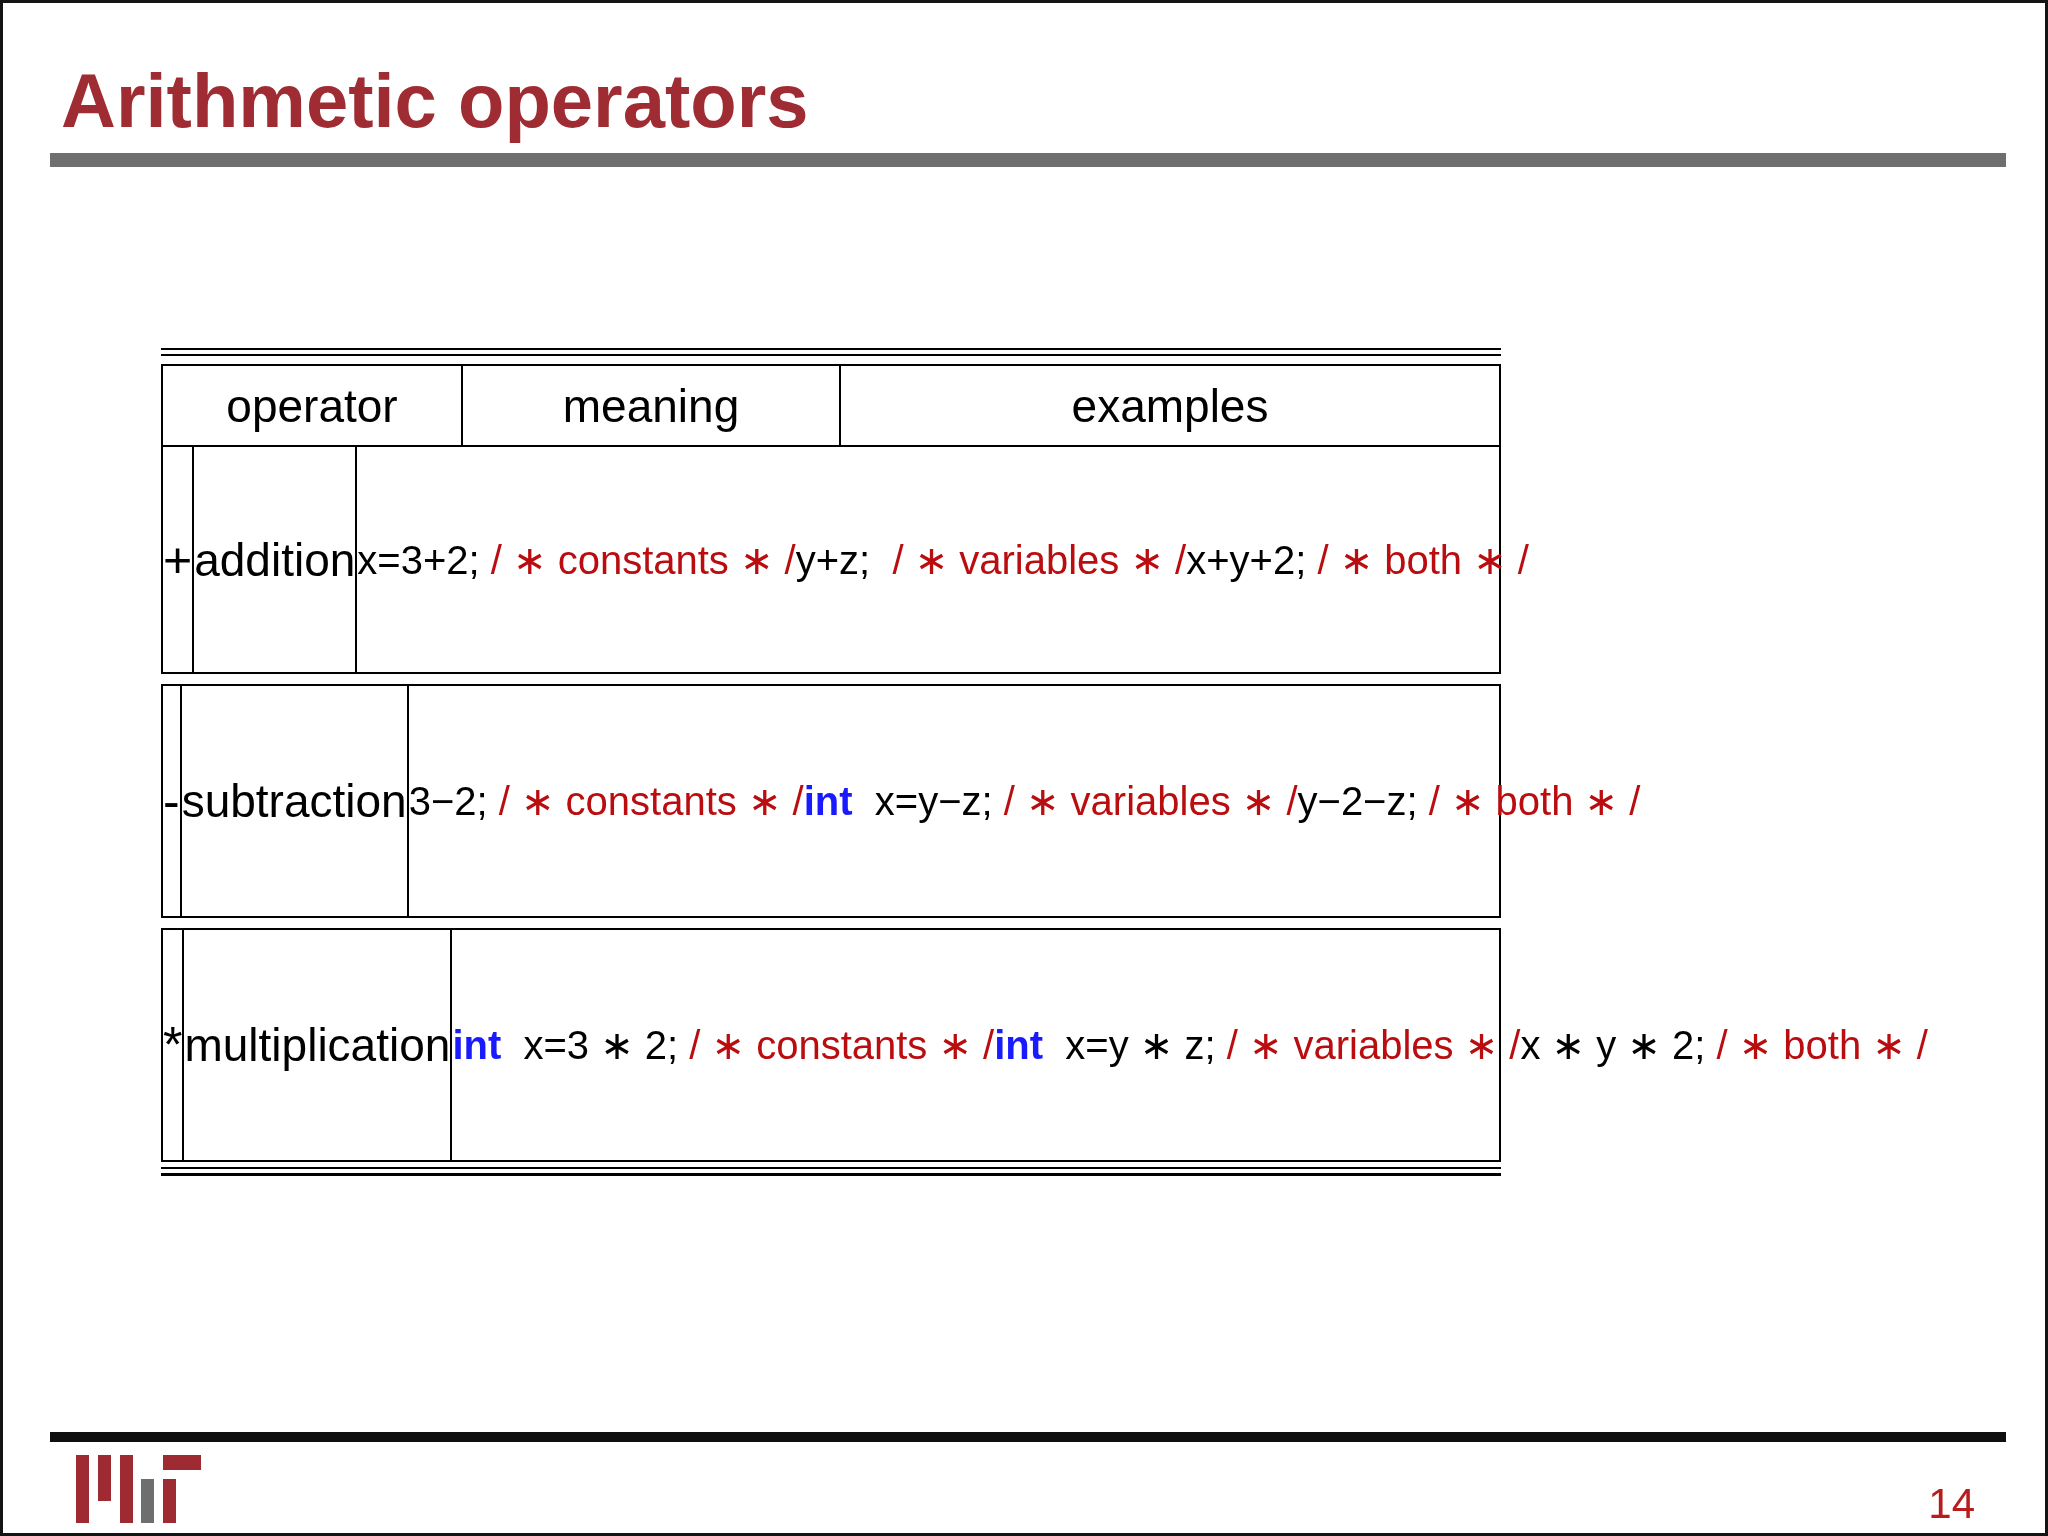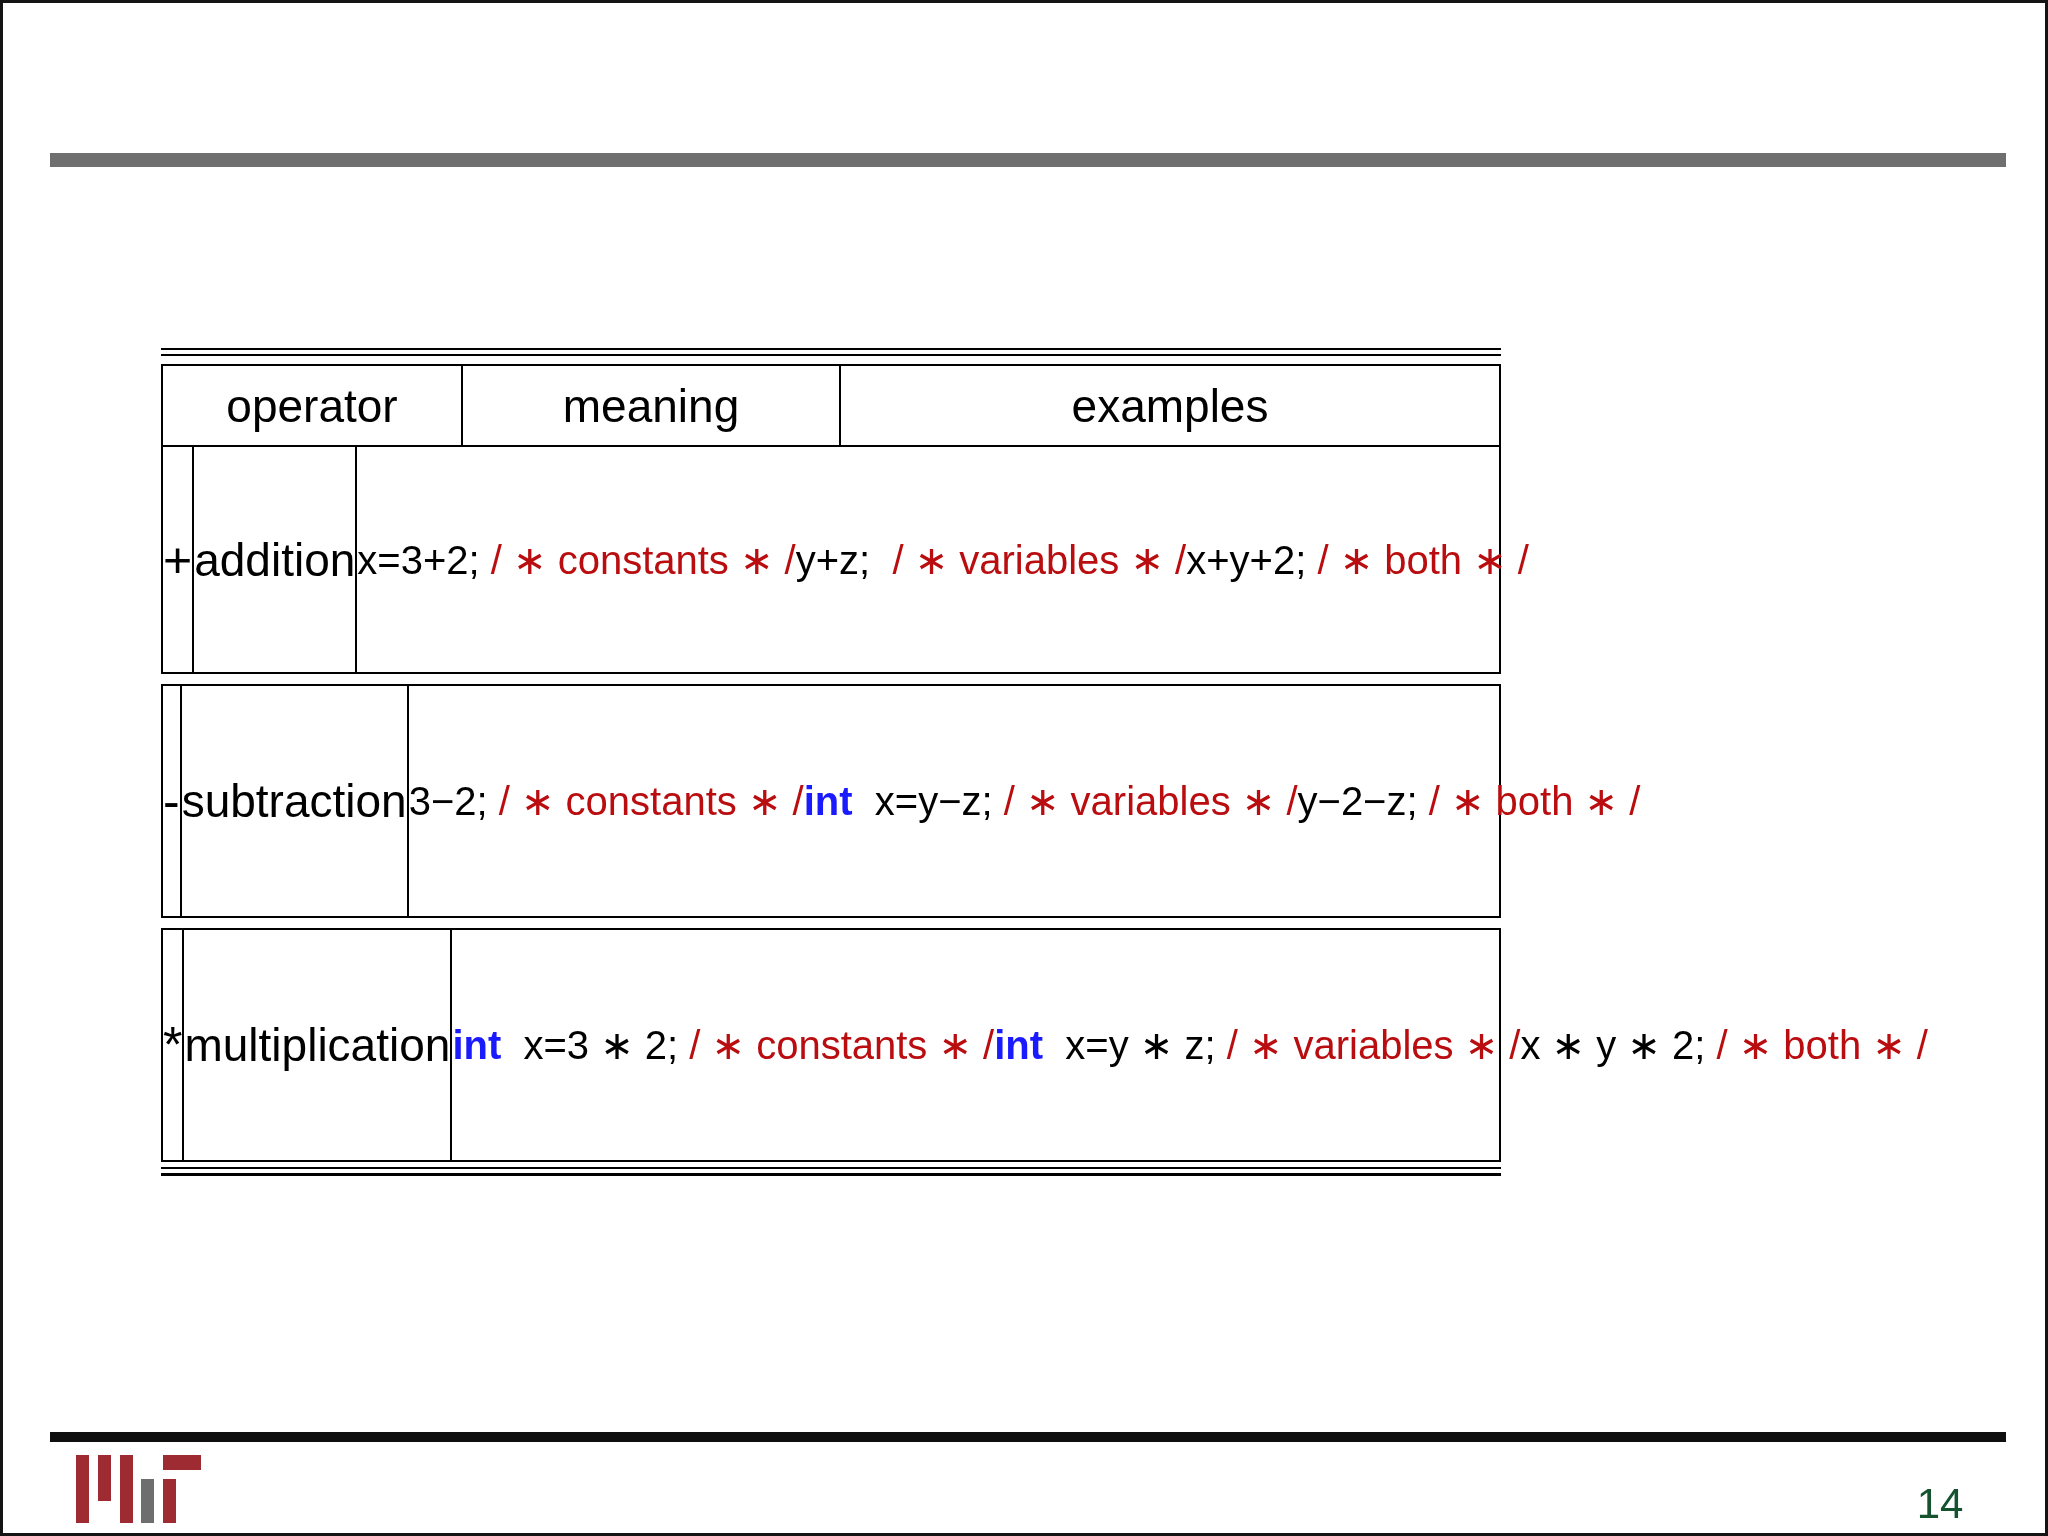--- a/index.html
+++ b/index.html
@@ -54,28 +54,29 @@
   .mit-logo .bar{position:absolute;background:var(--logo-red,#9e2b31);}
   .mit-logo .bar.gray{background:var(--logo-gray,#6e6e6e);}
   .b1{left:0;top:0;width:13px;height:68px;}
   .b2{left:22px;top:0;width:13px;height:46px;}
   .b3{left:44px;top:0;width:13px;height:68px;}
   .b4{left:65px;top:24px;width:13px;height:44px;}
   .b5{left:87px;top:24px;width:13px;height:44px;}
   .b6{left:87px;top:0;width:38px;height:15px;}
   .page-number{
     position:absolute;left:1902px;top:1477px;width:70px;
-    font-size:42px;color:#14532d;text-align:center;
+    font-size:42px;color:#b91c1c;text-align:right;
   }
 </style>
 </head>
 <body>
 
 <div class="slide">
 
+  <h1 class="title">Arithmetic operators</h1>
   <div class="title-rule"></div>
 
   <div class="ops-table">
     <div class="hrule gap"></div>
     <div class="hrule"></div>
 
     <div class="tbox" id="tbox-0">
       <div class="trow thead">
         <div class="cell c-op">operator</div>
         <div class="cell c-mean">meaning</div>

